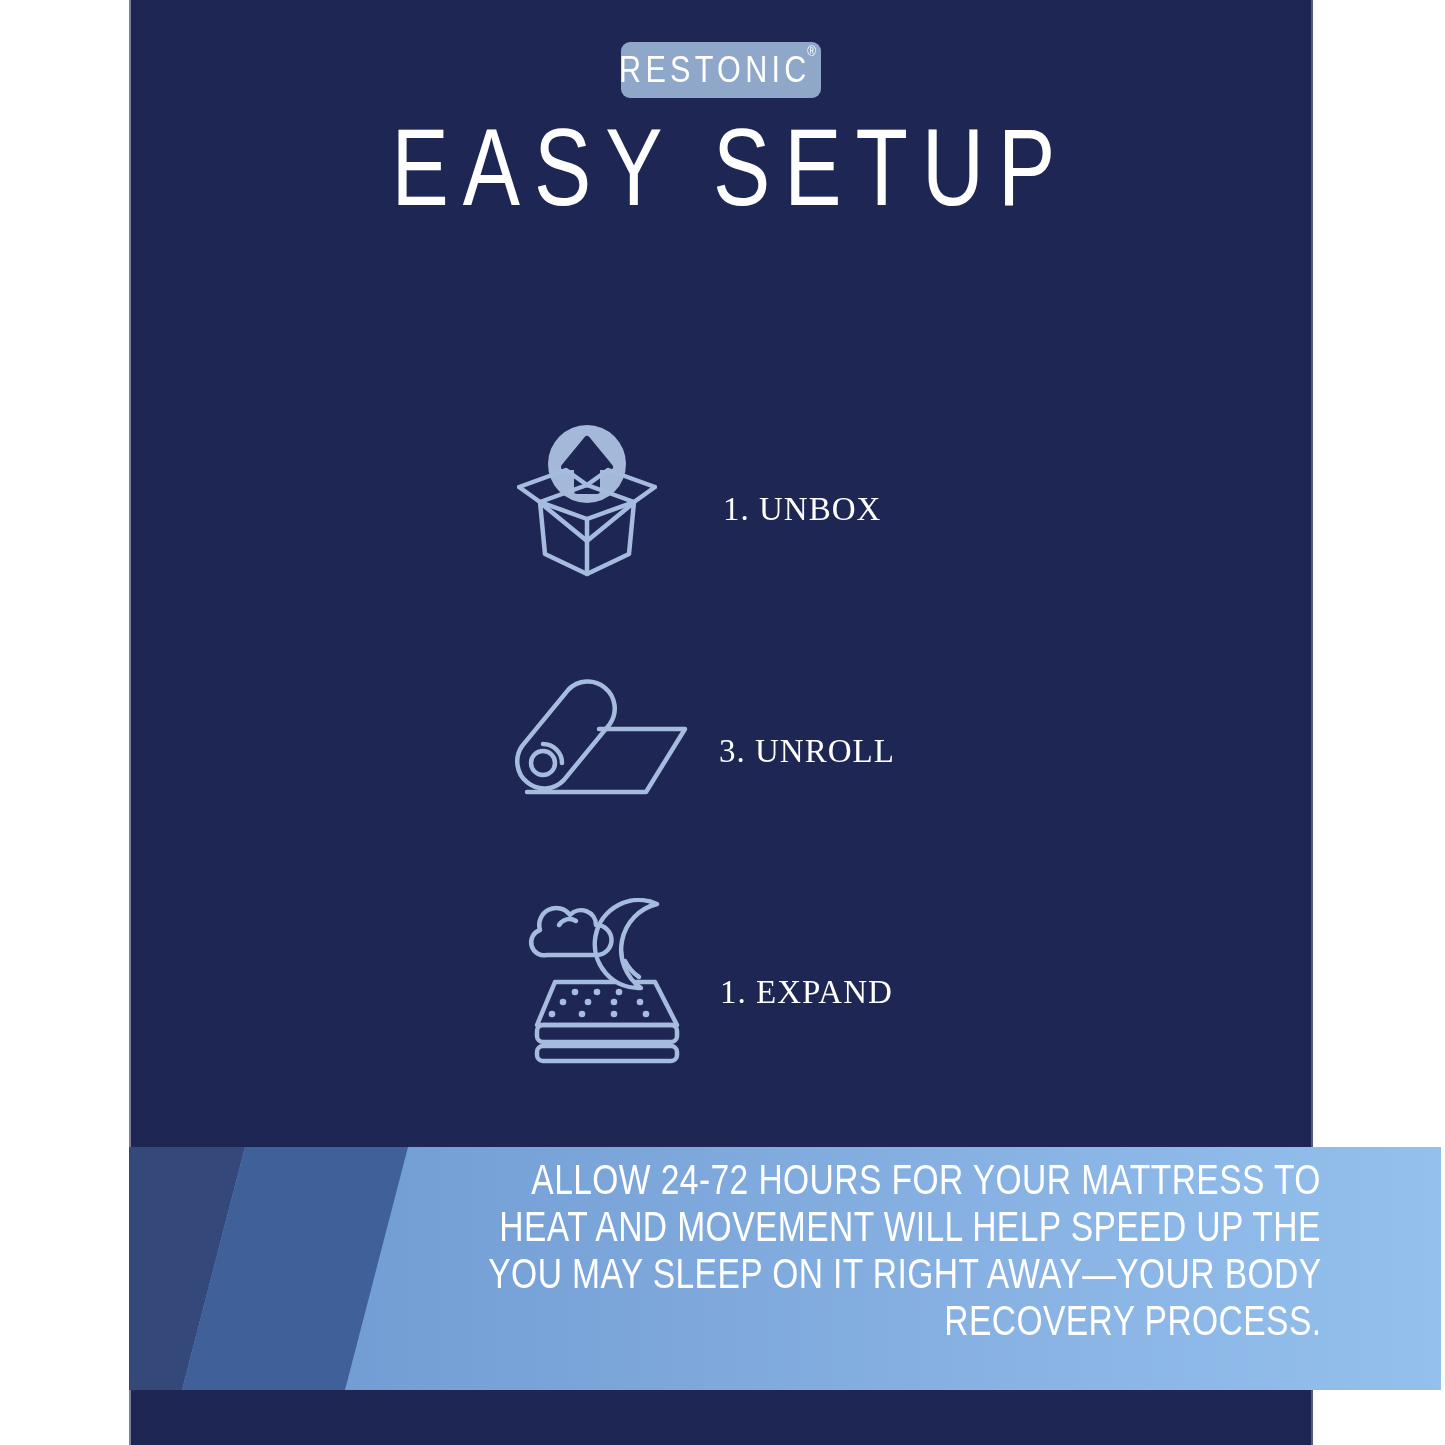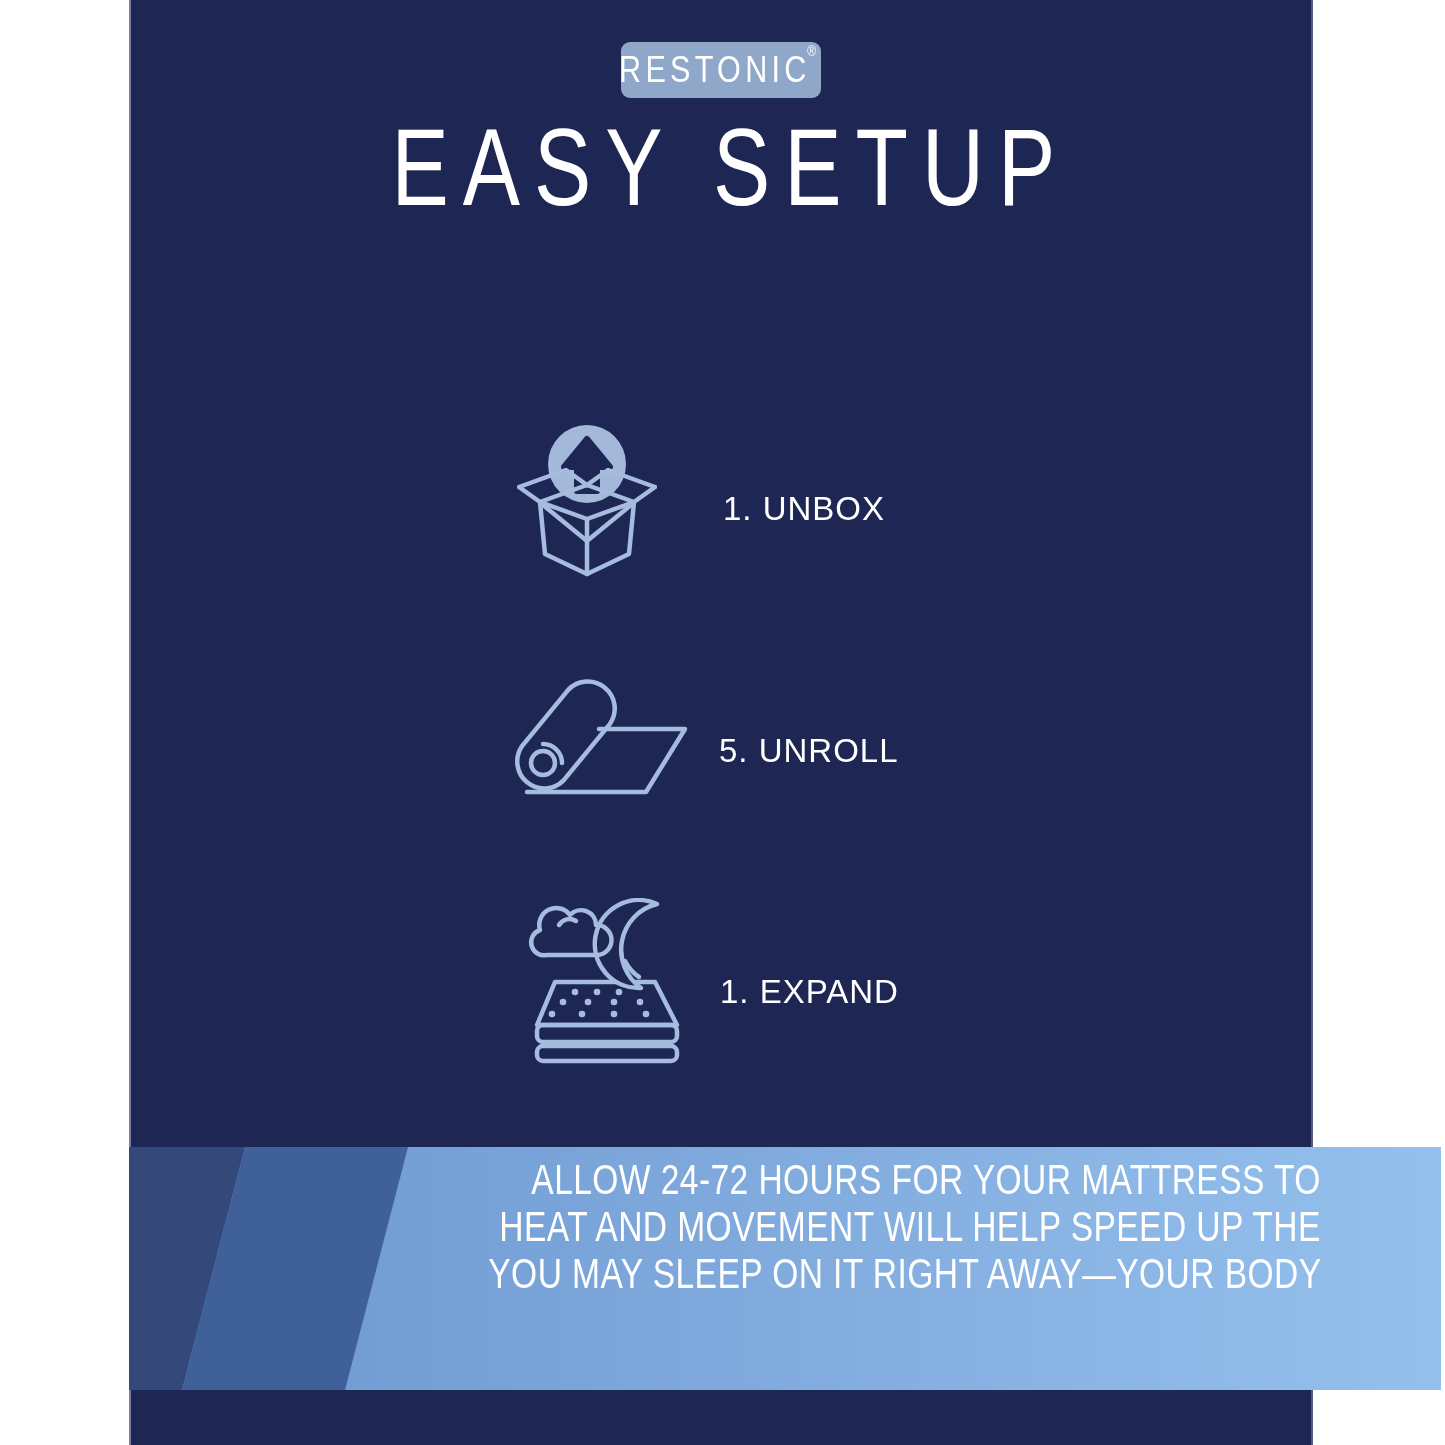--- a/index.html
+++ b/index.html
@@ -26,21 +26,21 @@
   .subtitle .sline{height:46px;line-height:46px;}
   .subtitle .sline span{display:inline-block;font-size:38px;letter-spacing:.5px;
                         transform:scaleX(0.82);white-space:nowrap;}
 
   
   .icon-wrap{position:absolute;}
   .icon-unbox{left:388px;top:424px;}
   .icon-unroll{left:378px;top:671px;}
   .icon-expand{left:396px;top:898px;}
   .step-label{position:absolute;color:#ffffff;font-size:33px;letter-spacing:1px;
-              line-height:40px;white-space:nowrap;}
+              line-height:40px;white-space:nowrap;font-family:Liberation Serif, serif;}
   .label-1{left:594px;top:489px;}
   .label-2{left:590px;top:731px;}
   .label-3{left:591px;top:972px;}
 
   
   .banner{position:absolute;left:0;top:1147px;width:1312px;height:243px;
           background:linear-gradient(90deg,#6b97d0 0%,#7fa9dc 45%,#94c0ed 100%);}
   .stripe-dark{position:absolute;inset:0;background:#34497a;
                clip-path:polygon(0 0,116px 0,53px 243px,0 243px);}
   .stripe-med{position:absolute;inset:0;background:#40609a;
@@ -83,21 +83,21 @@
   <div class="step-label label-1">1. UNBOX</div>
 
   <div class="icon-wrap icon-unroll">
     <svg width="190" height="135" viewBox="0 0 190 135">
       <path class="ln" d="M92 58 L178 58 L139 121 L20 121"></path>
       <path class="ln" d="M15.2 74.9 L61.2 18.9 A27 27 0 0 1 102.8 53.1 L56.8 109.1 A27 27 0 0 1 15.2 74.9 Z"></path>
       <circle class="ln" cx="36" cy="92" r="12"></circle>
       <path class="ln" d="M36 73 A19 19 0 0 1 55 92"></path>
     </svg>
   </div>
-  <div class="step-label label-2">5. UNROLL</div>
+  <div class="step-label label-2">3. UNROLL</div>
 
   <div class="icon-wrap icon-expand">
     <svg width="160" height="172" viewBox="0 0 160 172">
       <path class="ln" d="M30 84 L130 84 L152 127 L12 127 Z"></path>
       <circle class="dot" cx="50" cy="94" r="3.3"></circle>
         <circle class="dot" cx="72" cy="94" r="3.3"></circle>
       <circle class="dot" cx="94" cy="94" r="3.3"></circle>
       <circle class="dot" cx="38" cy="104" r="3.3"></circle>
         <circle class="dot" cx="63" cy="104" r="3.3"></circle>
       <circle class="dot" cx="89" cy="104" r="3.3"></circle>
@@ -119,16 +119,18 @@
   <div class="banner">
     <div class="stripe-dark"></div>
     <div class="stripe-med"></div>
     <div class="banner-text">
       <div class="bline">
         <span>ALLOW 24-72 HOURS FOR YOUR MATTRESS TO</span></div>
       <div class="bline">
         <span>HEAT AND MOVEMENT WILL HELP SPEED UP THE</span></div>
       <div class="bline">
         <span>YOU MAY SLEEP ON IT RIGHT AWAY—YOUR BODY</span></div>
+      <div class="bline">
+        <span>RECOVERY PROCESS.</span></div>
     </div>
   </div>
 
 </div>
 
 </body></html>

